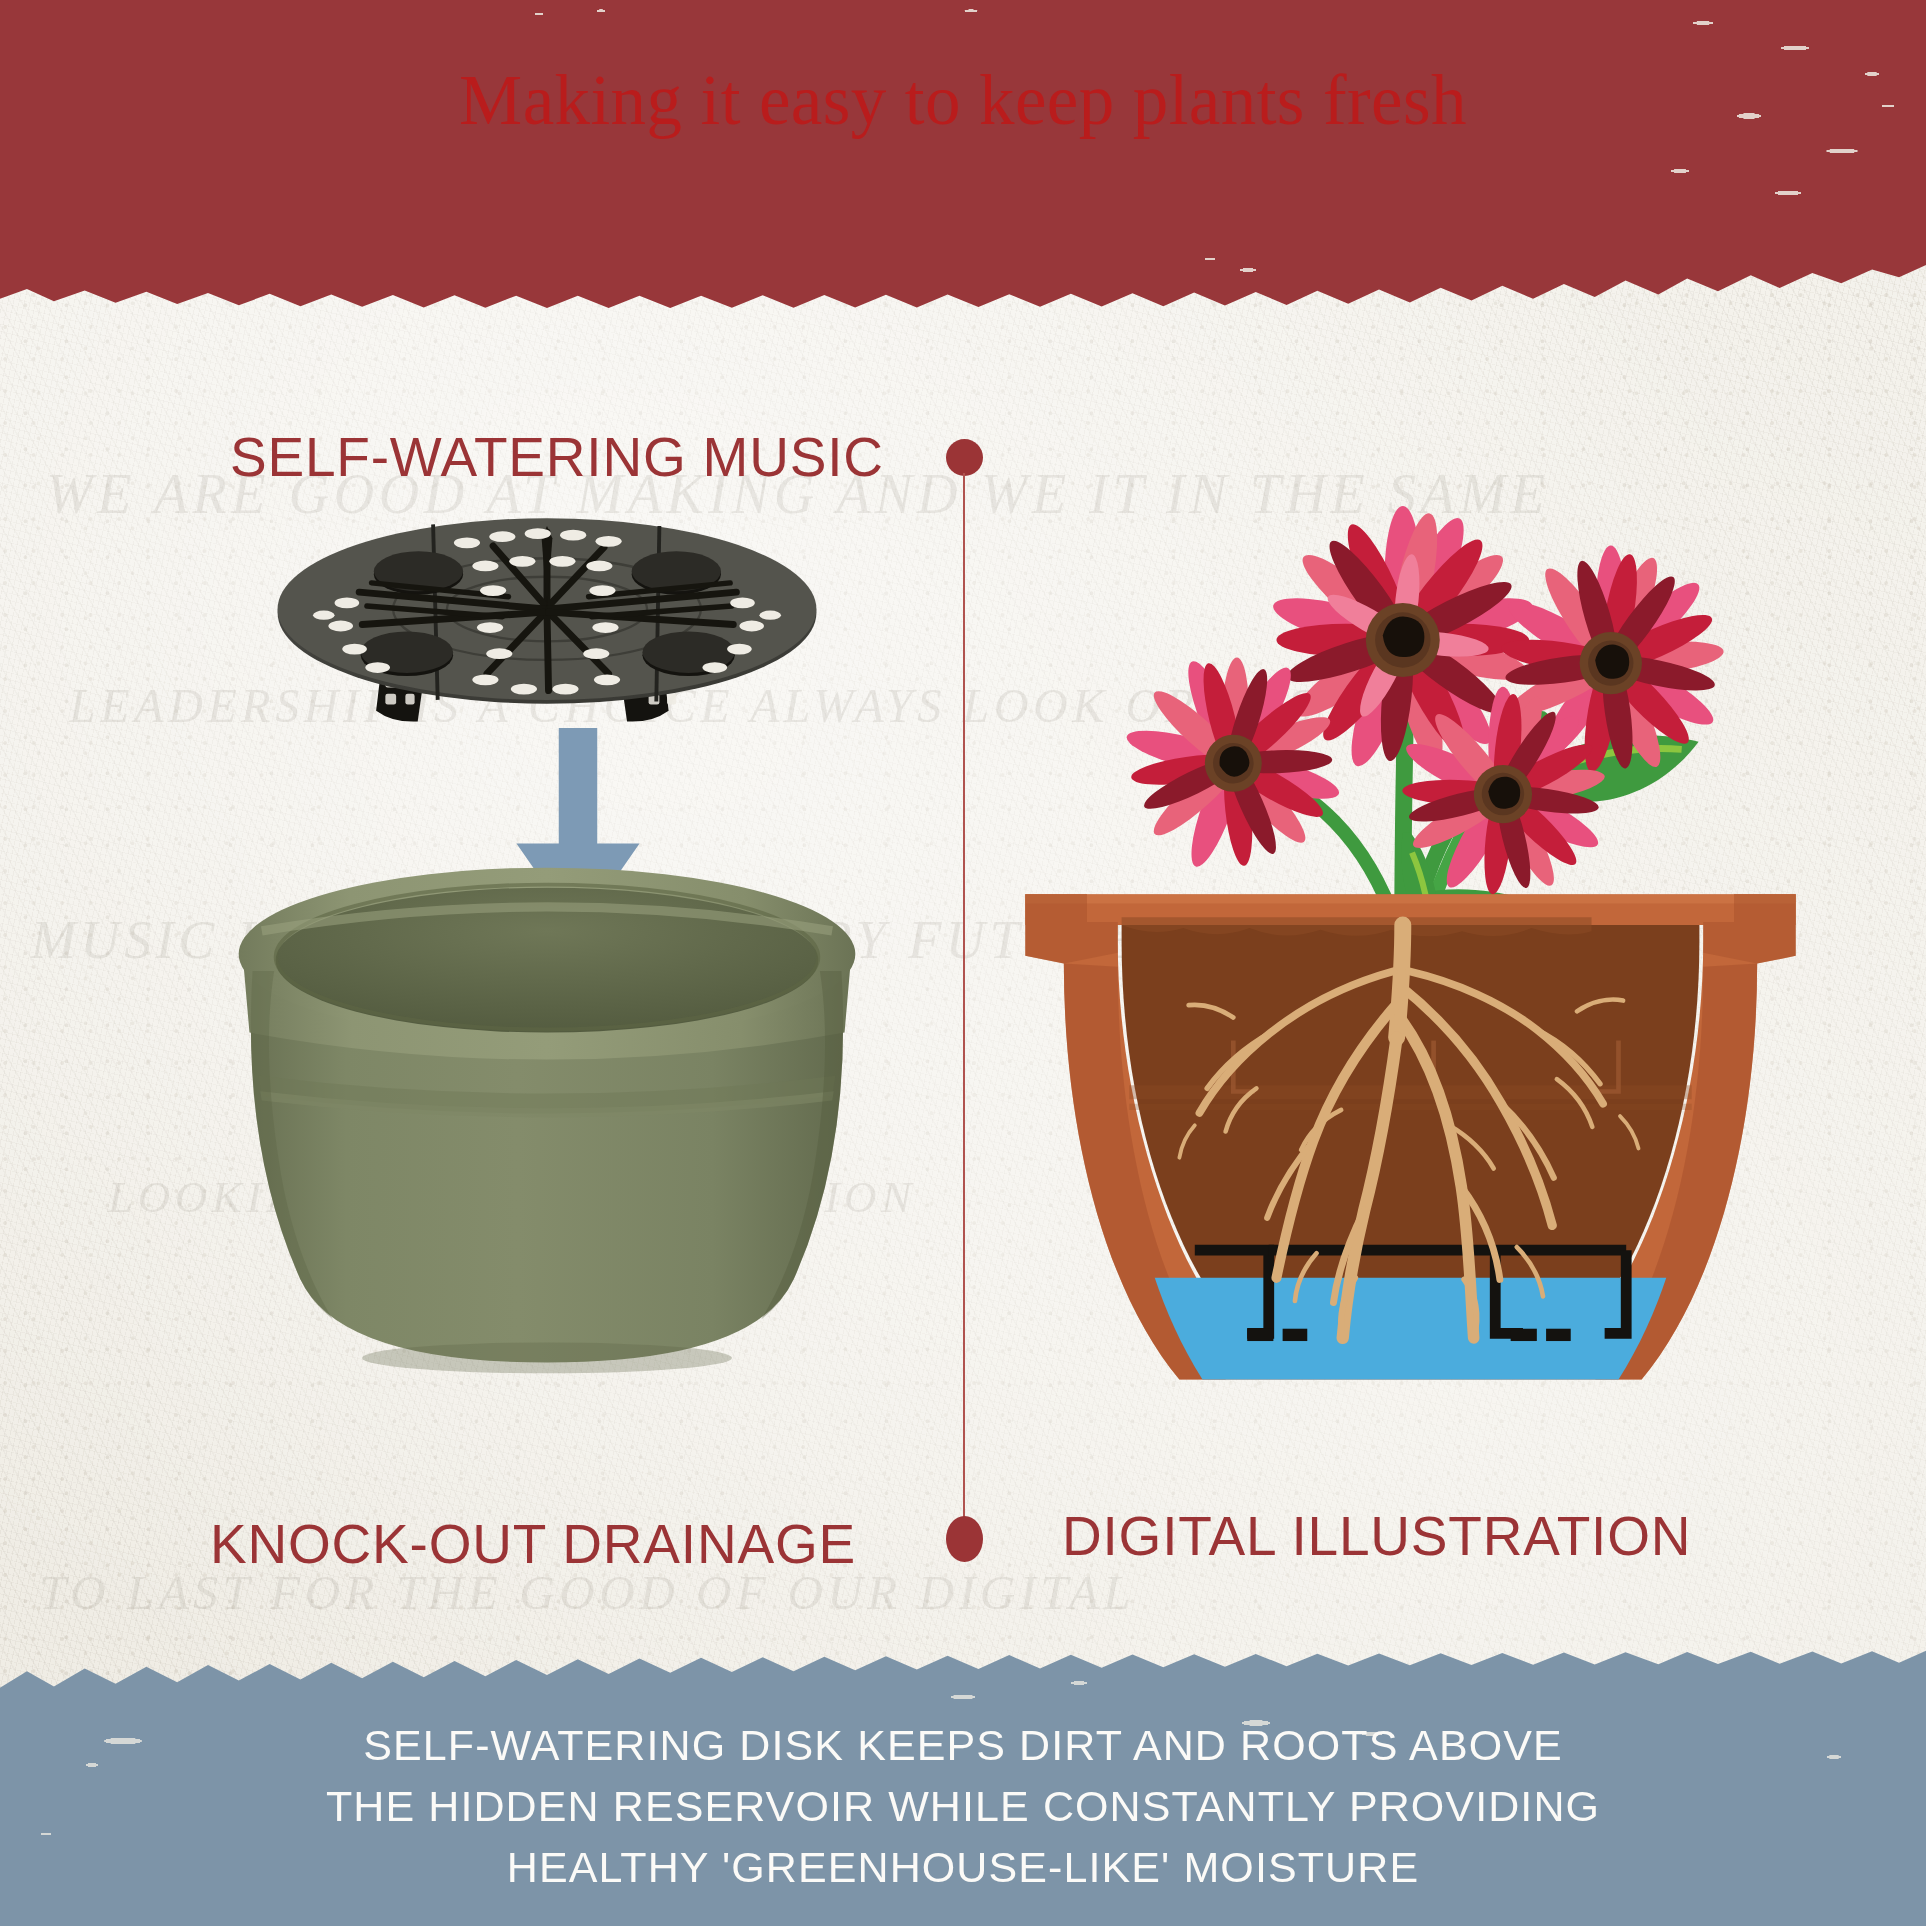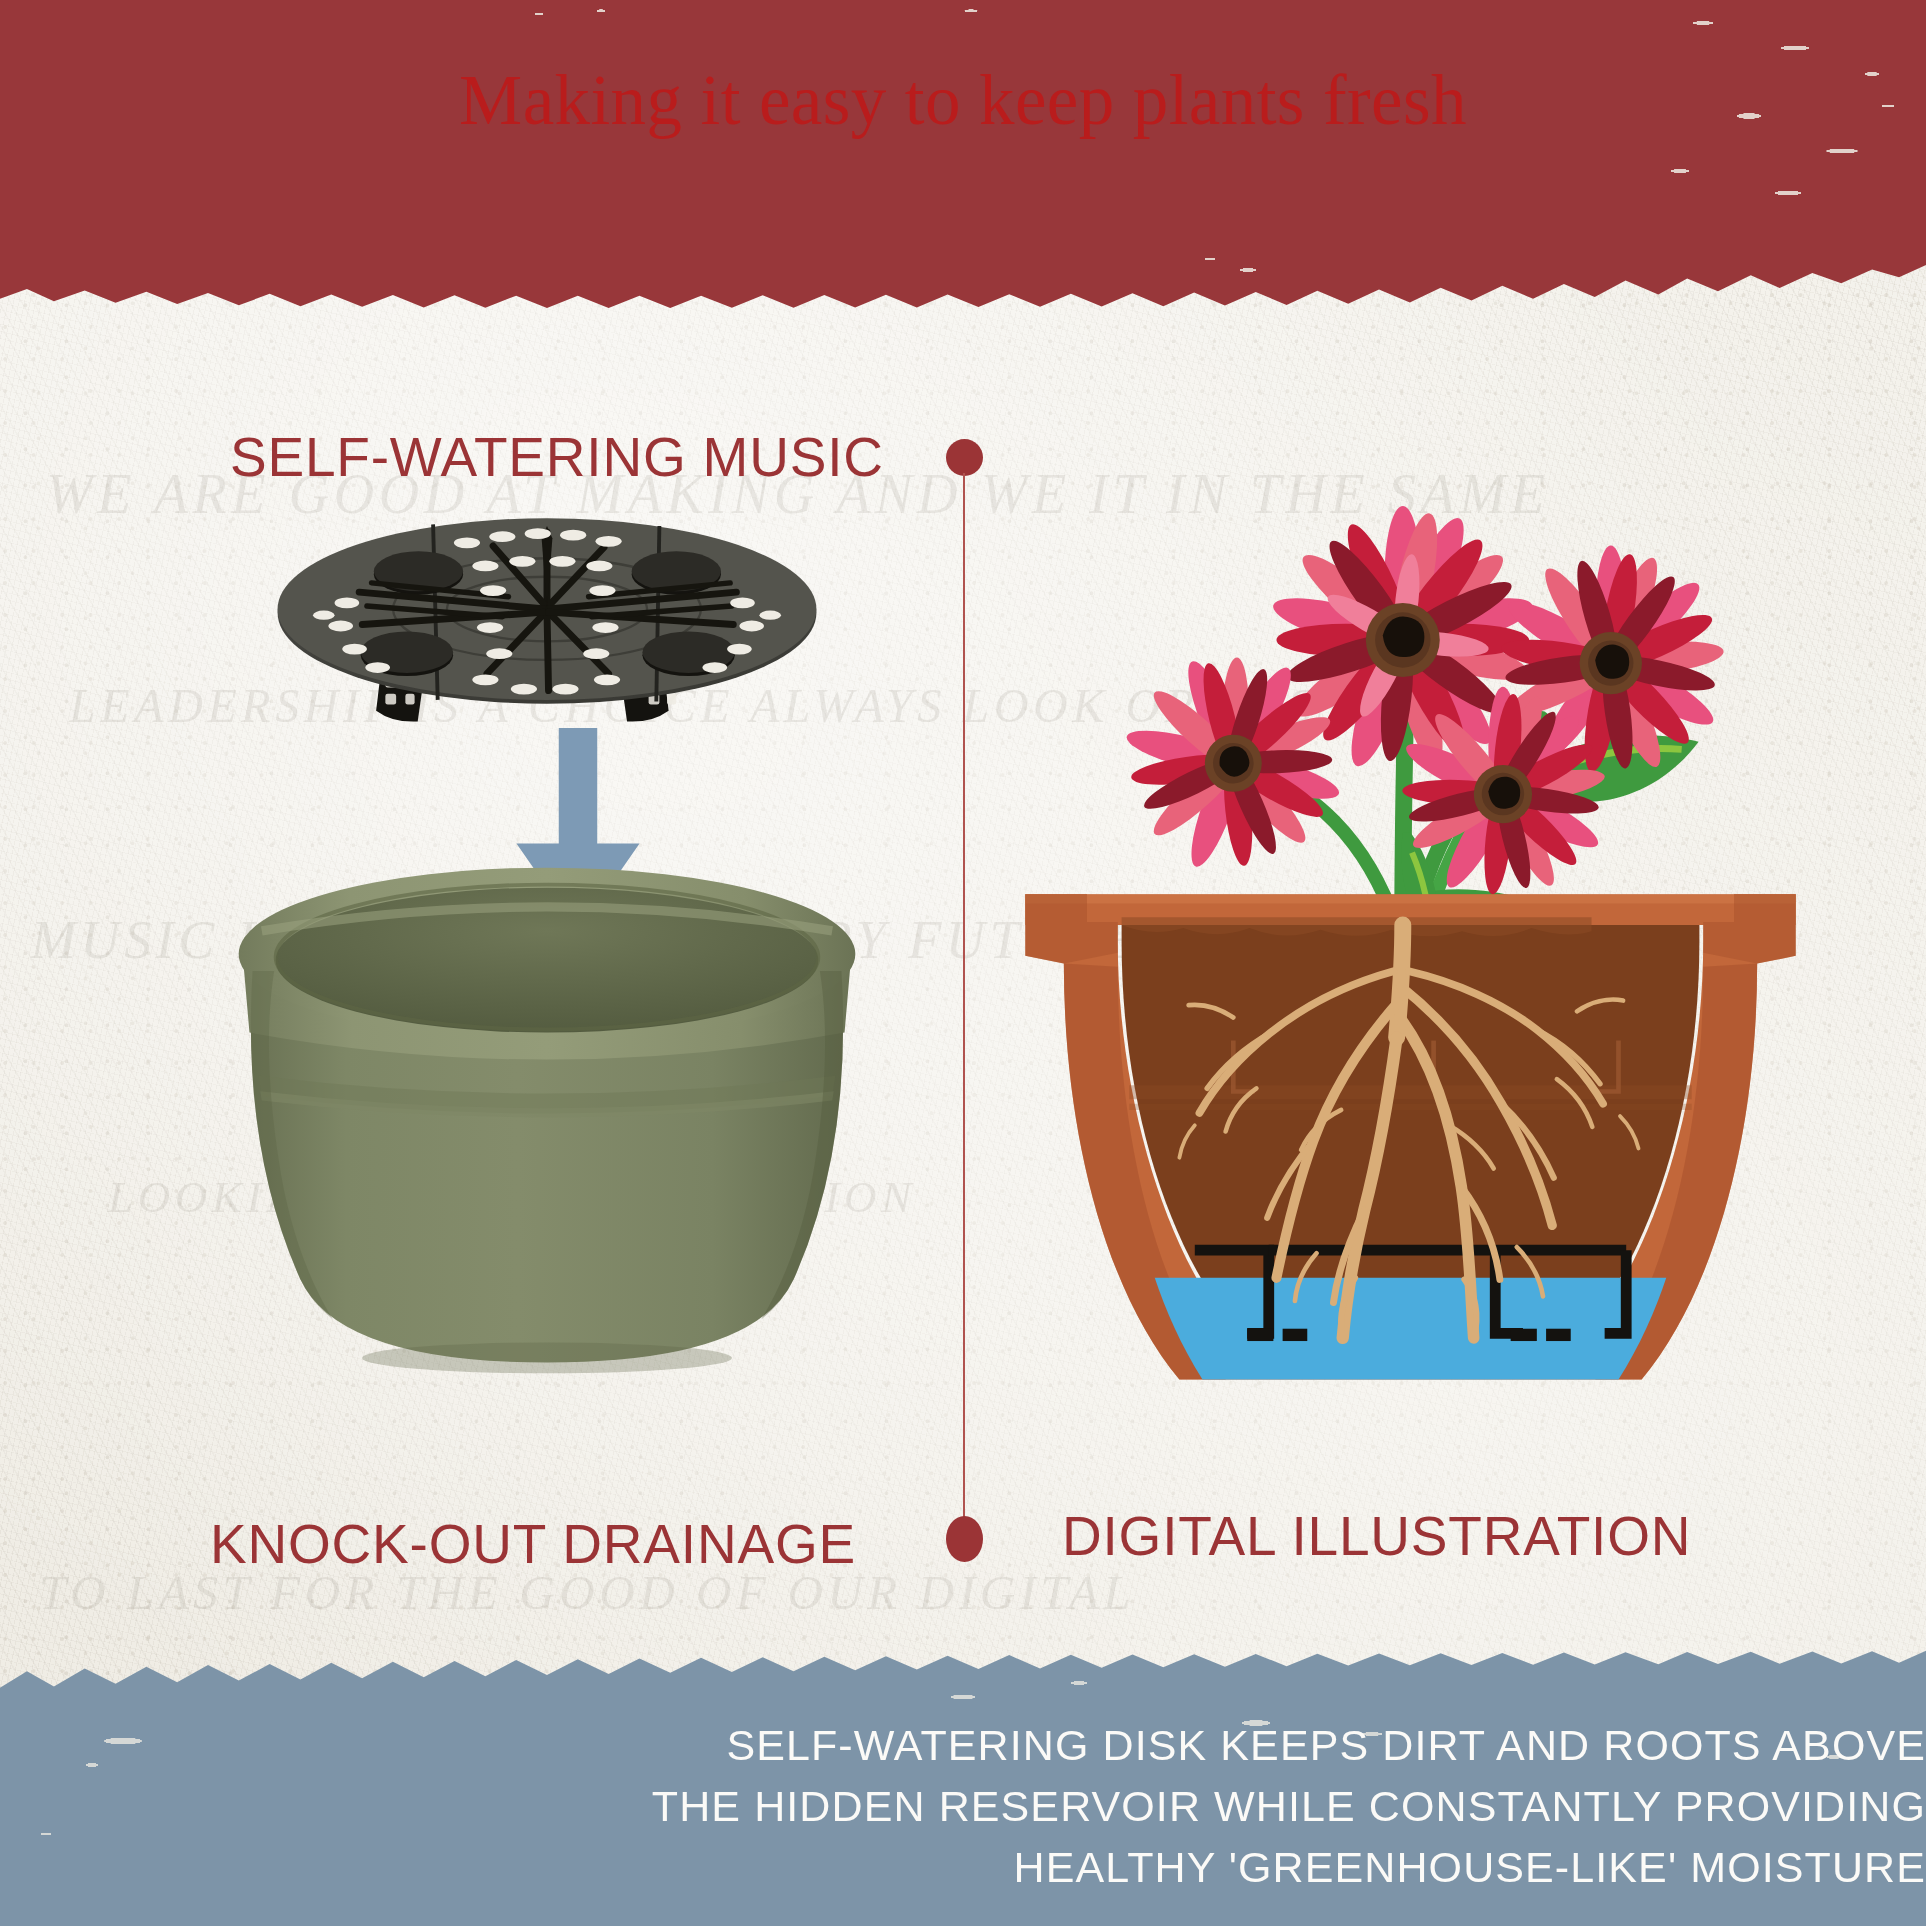--- a/index.html
+++ b/index.html
@@ -136,21 +136,21 @@
       radial-gradient(ellipse 9.2px 2.3px at 46px 185px, #eceae2 60%, transparent 62%),
       radial-gradient(ellipse 12.3px 3.1px at 1834px 108px, #eceae2 60%, transparent 62%);
     opacity:.8;
   }
   #bottom-banner .caption{
     position:absolute; left:0; right:0; top:66px;
     text-align:center; color:#fbfaf7;
     font-size:43px; line-height:1.42; font-weight:400;
     letter-spacing:1.1px; font-stretch:condensed;
   }
-  #bottom-banner .caption div{ white-space:nowrap;text-align:right; }
+  #bottom-banner .caption div{ white-space:nowrap; }
 
   
   .label{
     position:absolute; color:#9b3436;
     font-size:55px; letter-spacing:0.8px; font-weight:400;
     font-stretch:condensed; white-space:nowrap;
   }
   #label-swd   { left:230px;  top:425px;  }
   #label-kod   { left:210px;  top:1504px;margin-top:8px; }
   #label-sample{ left:1062px; top:1504px; }

